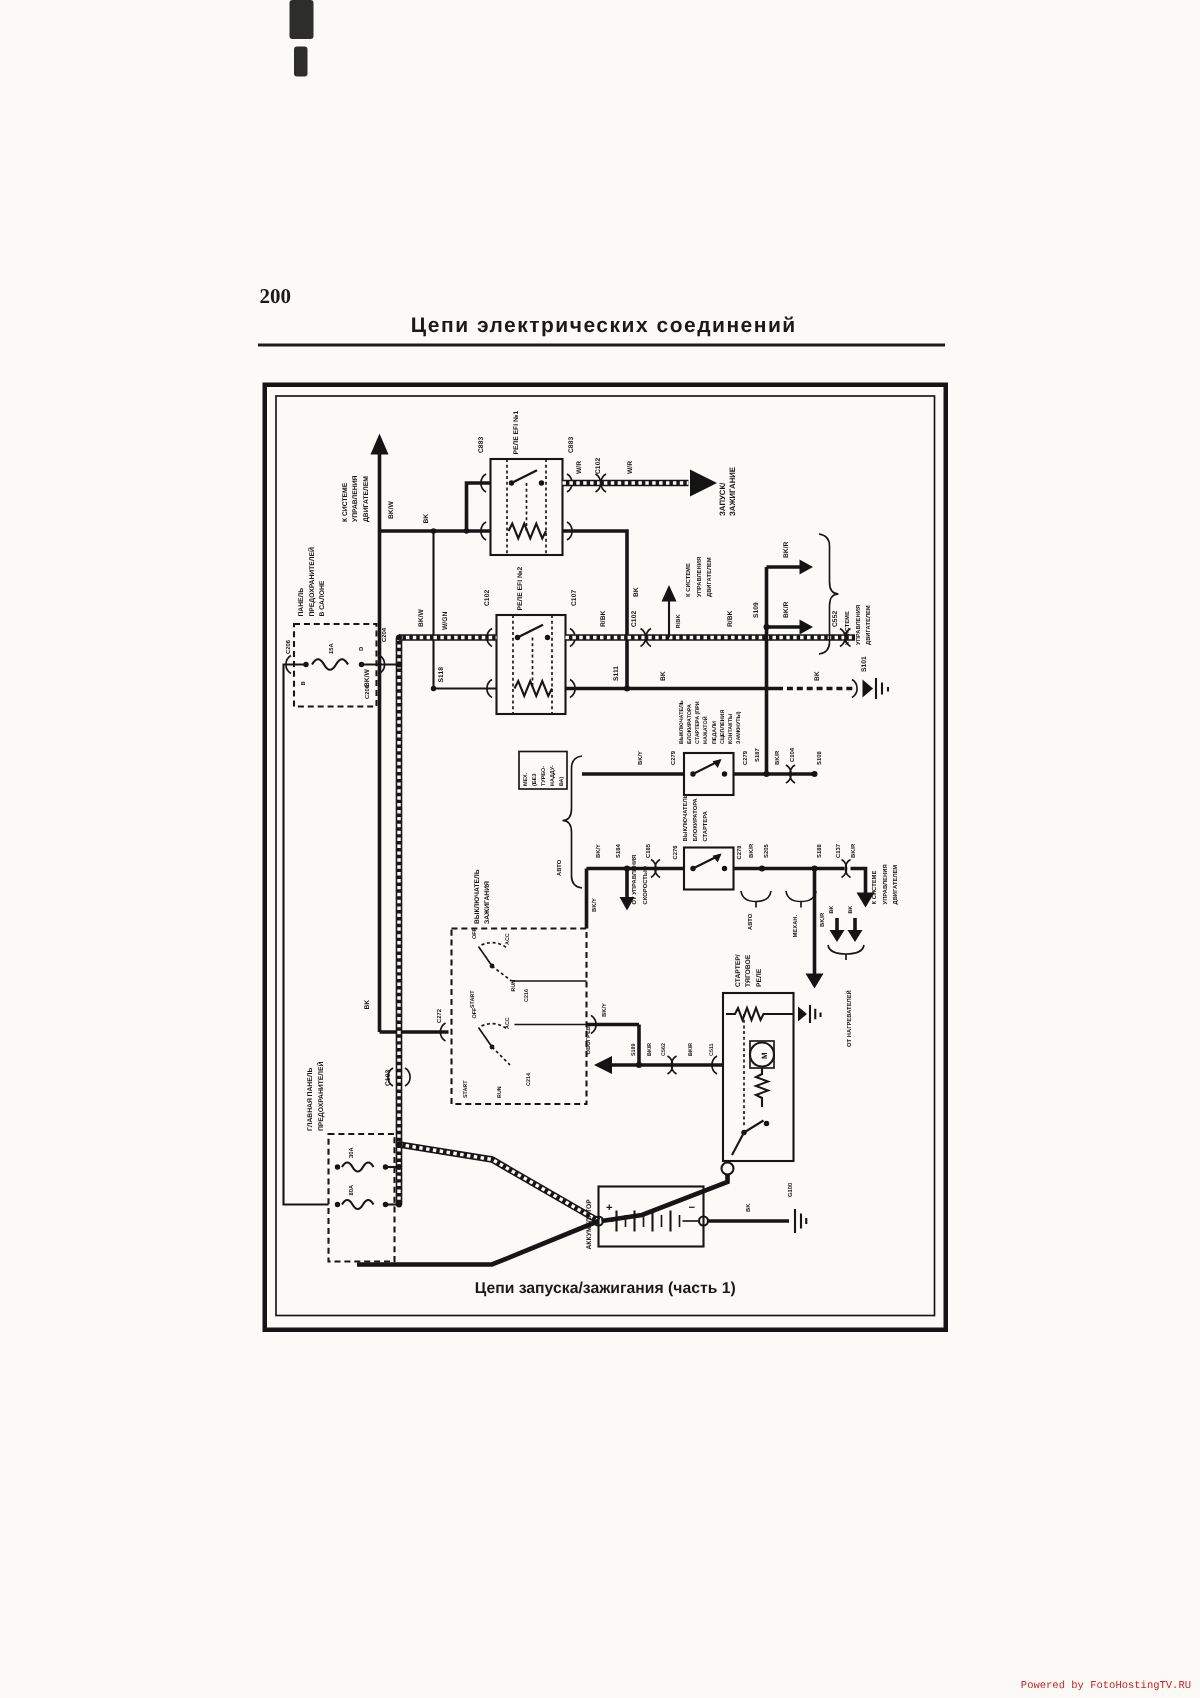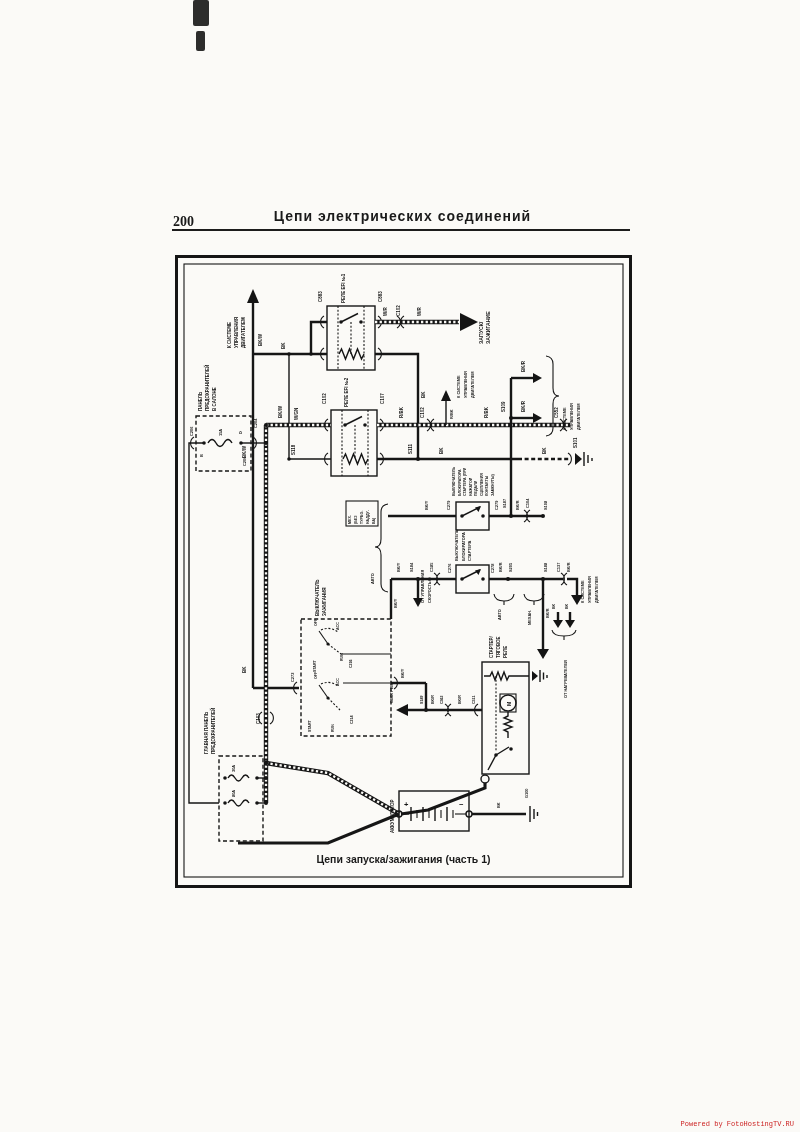--- a/index.html
+++ b/index.html
@@ -1,19 +1,19 @@
 <!DOCTYPE html>
 <html><head>
 <meta charset="utf-8">
 <style>
   html,body{margin:0;padding:0;}
   body{width:800px;height:1132px;position:relative;background:#fbfaf7;
        font-family:"Liberation Sans",sans-serif;color:#1a1a1a;overflow:hidden;}
   .smudge{position:absolute;background:#101010;border-radius:2px;opacity:.88;}
-  #pageno{position:absolute;left:173px;top:214px;font:700 14px "Liberation Serif",serif;text-align:right;}
+  #pageno{position:absolute;left:173px;top:191px;font:700 14px "Liberation Serif",serif;text-align:right;}
   #htitle{position:absolute;left:175px;top:208px;width:455px;text-align:center;
           font:700 14px "Liberation Sans",sans-serif;letter-spacing:1px;}
   #hrule{position:absolute;left:172px;top:229px;width:458px;height:2px;background:#1c1c1c;}
   .box{position:absolute;left:175px;top:255px;width:457px;height:633px;
        border:3px solid #151515;box-sizing:border-box;background:#fbfaf7;}
   .caption{position:absolute;left:0;bottom:20px;width:100%;text-align:center;
            font:700 10.5px "Liberation Sans",sans-serif;margin-top:20px;}
   #watermark{position:absolute;right:6px;bottom:4px;font:400 7px "Liberation Mono",monospace;color:#cc2222;}
   
   .w1{stroke:#161616;stroke-width:1.1;fill:none;}

